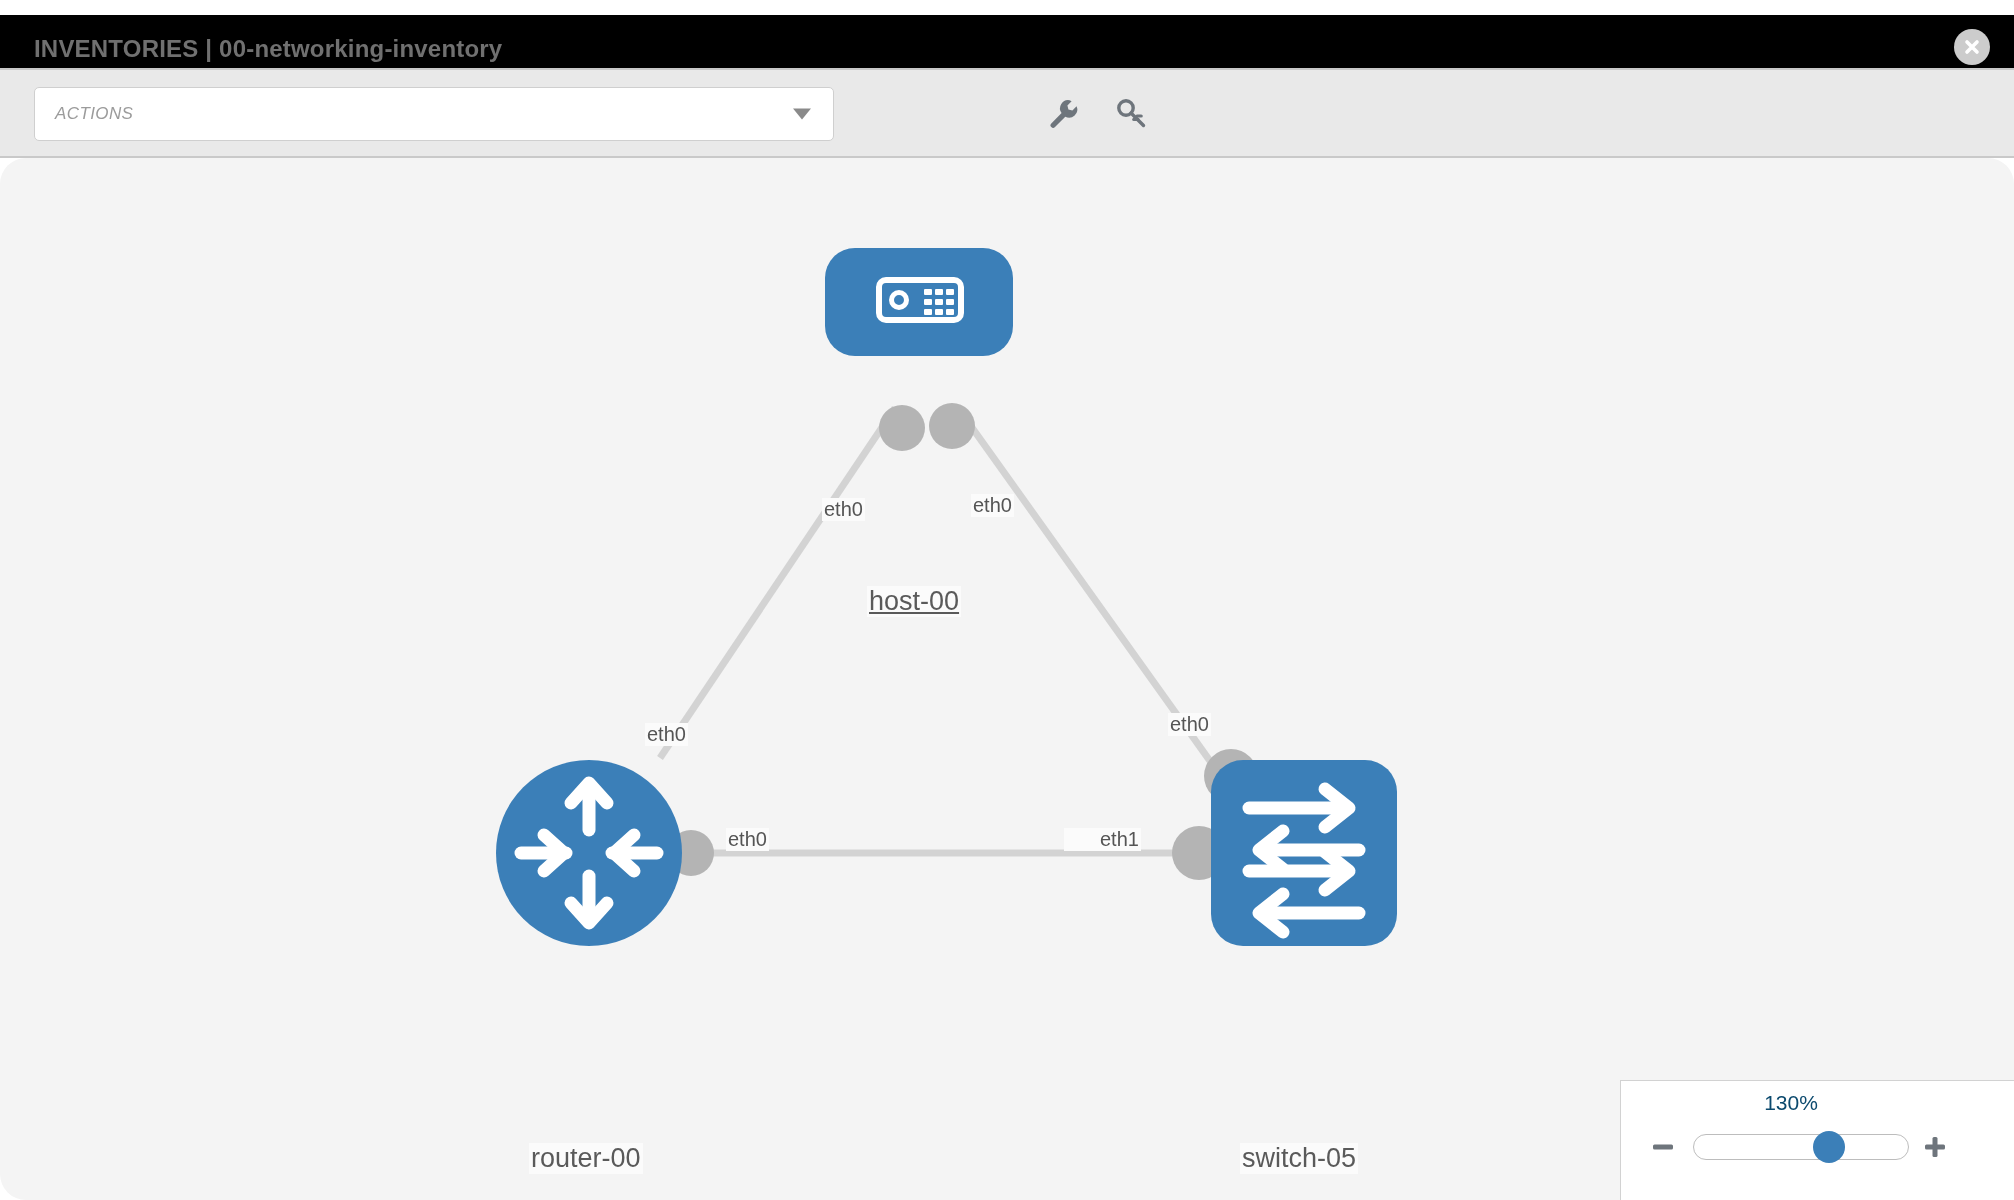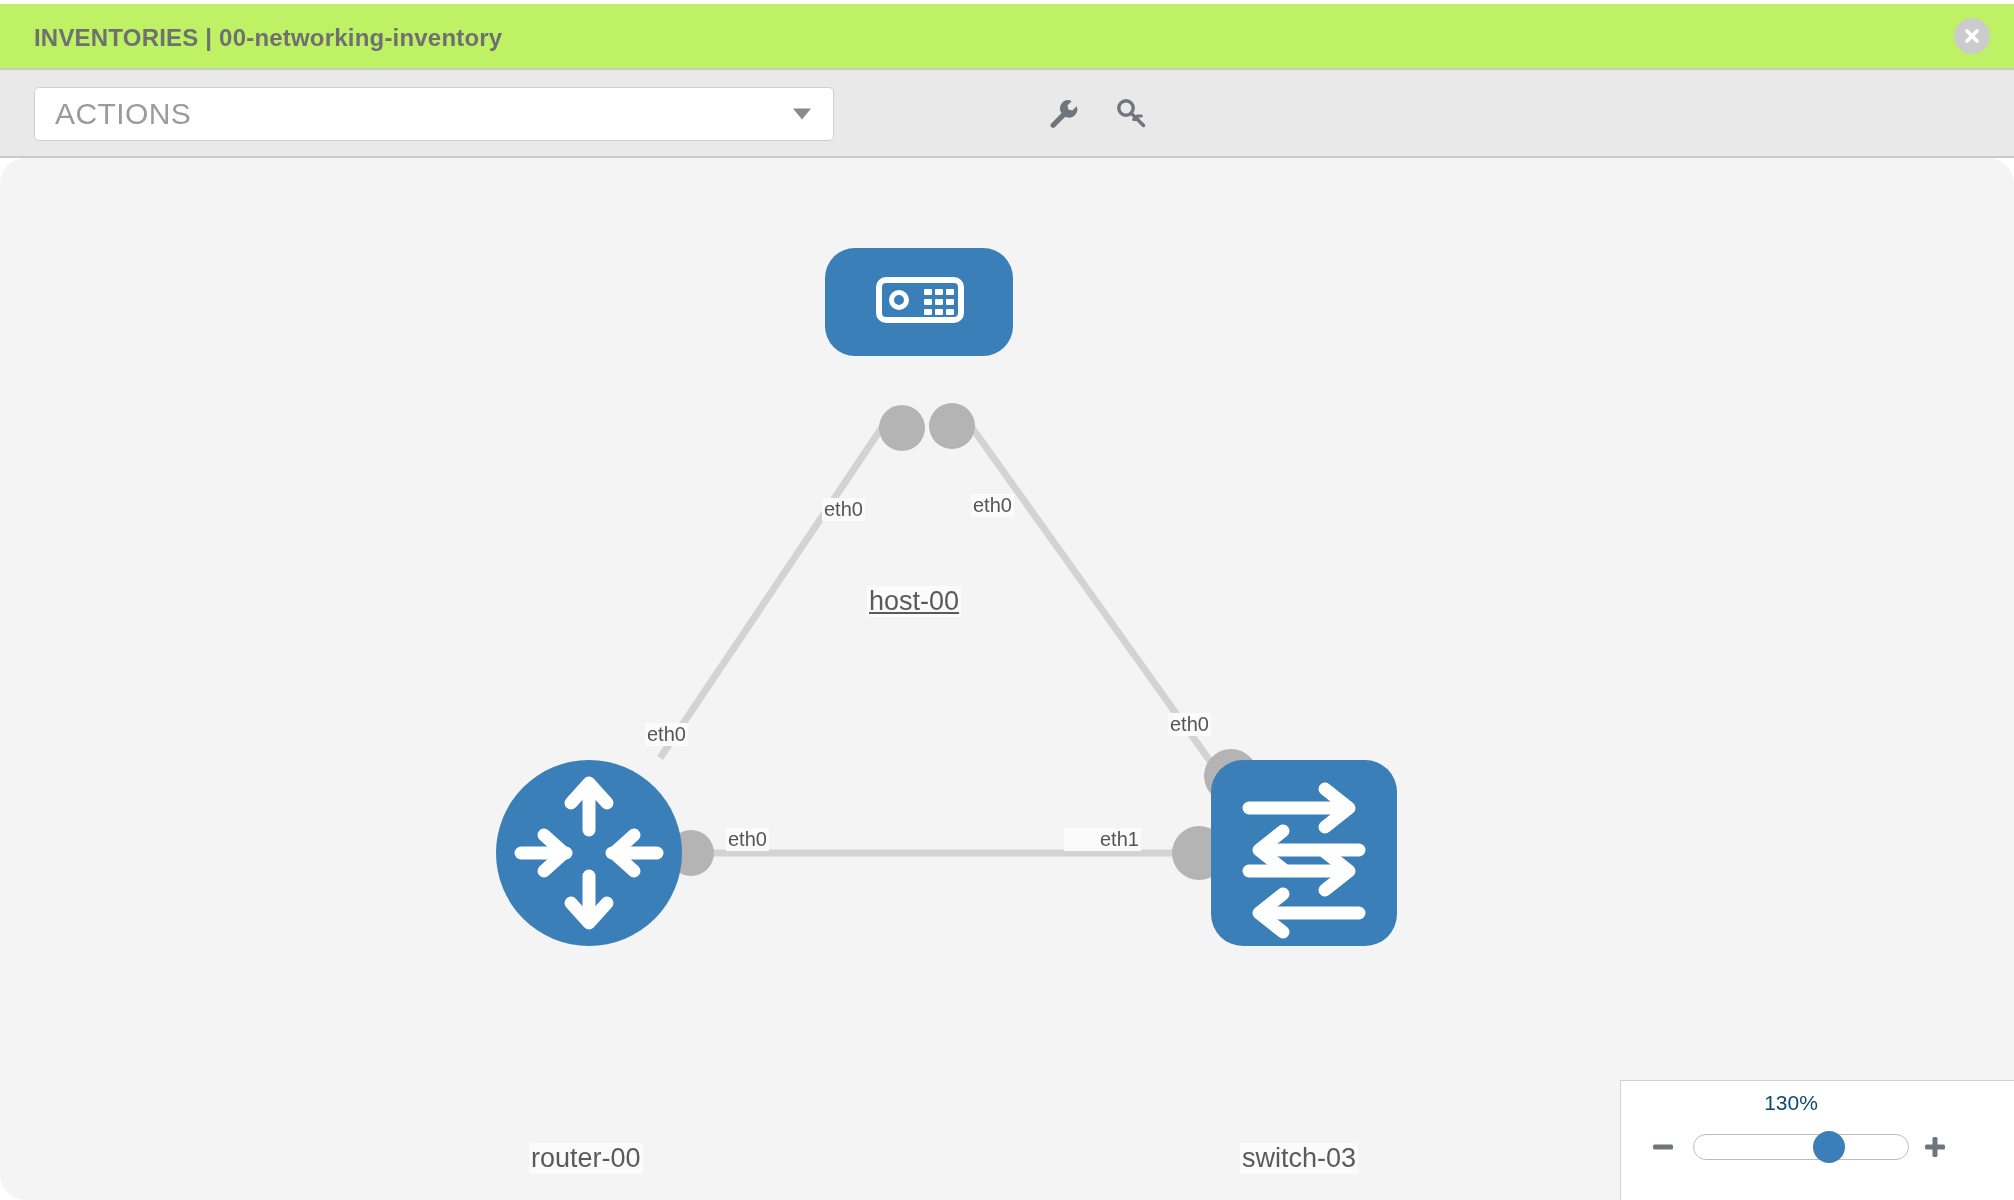--- a/index.html
+++ b/index.html
@@ -8,24 +8,24 @@
     width: 2014px;
     height: 1200px;
     overflow: hidden;
     background: #ffffff;
     font-family: "Liberation Sans", sans-serif;
   }
 
   
   .header {
     position: absolute;
-    left: 0; top: 4px;
+    left: 0; top: 15px;
     width: 2014px;
     height: 68px;
-    background: #bef264;
+    background: #000000;
     display: flex;
     align-items: center;
     text-align: center;
   }
   .header-title {
     margin-left: 34px;
     font-size: 24px;
     font-weight: bold;
     color: #707070;
     letter-spacing: 0.2px;
@@ -66,23 +66,24 @@
     height: 54px;
     background: #ffffff;
     border: 1px solid #cfcfcf;
     border-radius: 5px;
     display: flex;
     align-items: center;
     cursor: pointer;
   }
   .actions-select .label {
     margin-left: 20px;
-    font-size: 30px;
+    font-size: 17px;
     color: #9b9b9b;
     letter-spacing: 0.4px;
+    font-style: italic;
   }
   .caret {
     position: absolute;
     right: 22px;
     top: 50%;
     transform: translateY(-50%);
     width: 0; height: 0;
     border-left: 9px solid transparent;
     border-right: 9px solid transparent;
     border-top: 11px solid #8a8a8a;
@@ -335,21 +336,21 @@
   <div class="iface-label" style="left:822px;  top:340px;">eth0</div>
   <div class="iface-label" style="left:971px;  top:336px;">eth0</div>
   <div class="iface-label" style="left:645px;  top:565px;">eth0</div>
   <div class="iface-label" style="left:1168px; top:555px;">eth0</div>
   <div class="iface-label" style="left:726px;  top:670px;">eth0</div>
   <div class="iface-label" style="left:1097px; top:670px;">eth</div>
   <div class="iface-label" style="left:1064px; top:670px;padding-left:36px;">eth1</div>
 
   <div class="node-label" style="left:867px;  top:428px;text-decoration:underline;">host-00</div>
   <div class="node-label" style="left:529px;  top:985px;">router-00</div>
-  <div class="node-label" style="left:1240px; top:985px;">switch-03</div>
+  <div class="node-label" style="left:1240px; top:985px;">switch-05</div>
 </div>
 
 <div class="zoom-panel">
   <div class="zoom-value">130%</div>
   <div class="zoom-row">
 
     <div class="zoom-minus">
       <svg width="26" height="26" viewBox="0 0 26 26" aria-hidden="true">
         <rect x="3" y="10.5" width="20" height="5" rx="1.5" fill="#6e757c"></rect>
       </svg>

